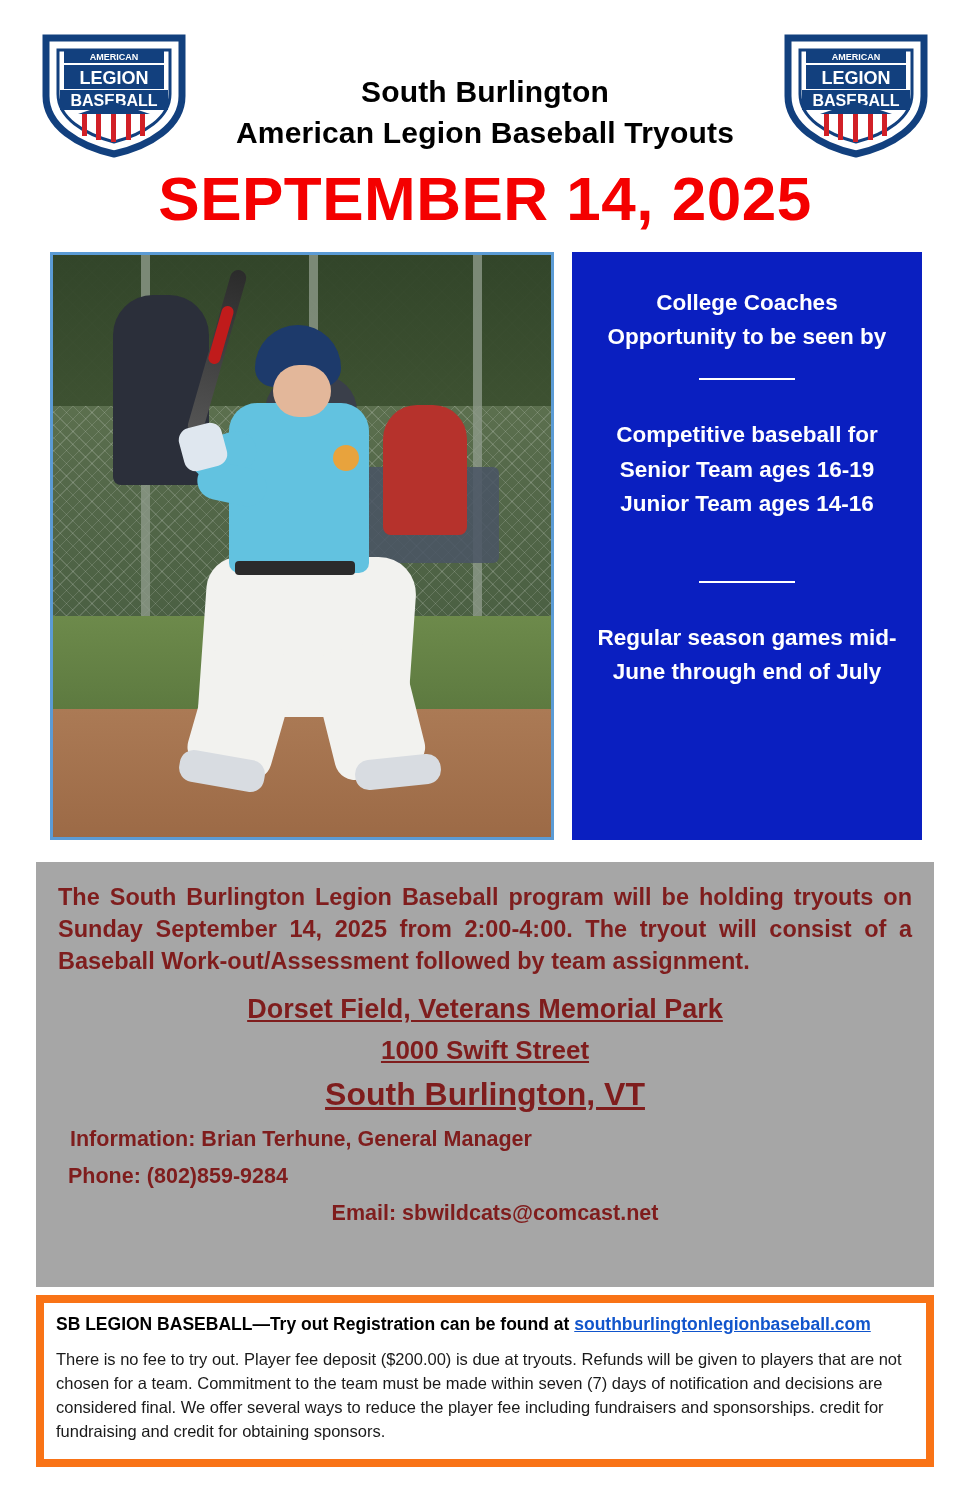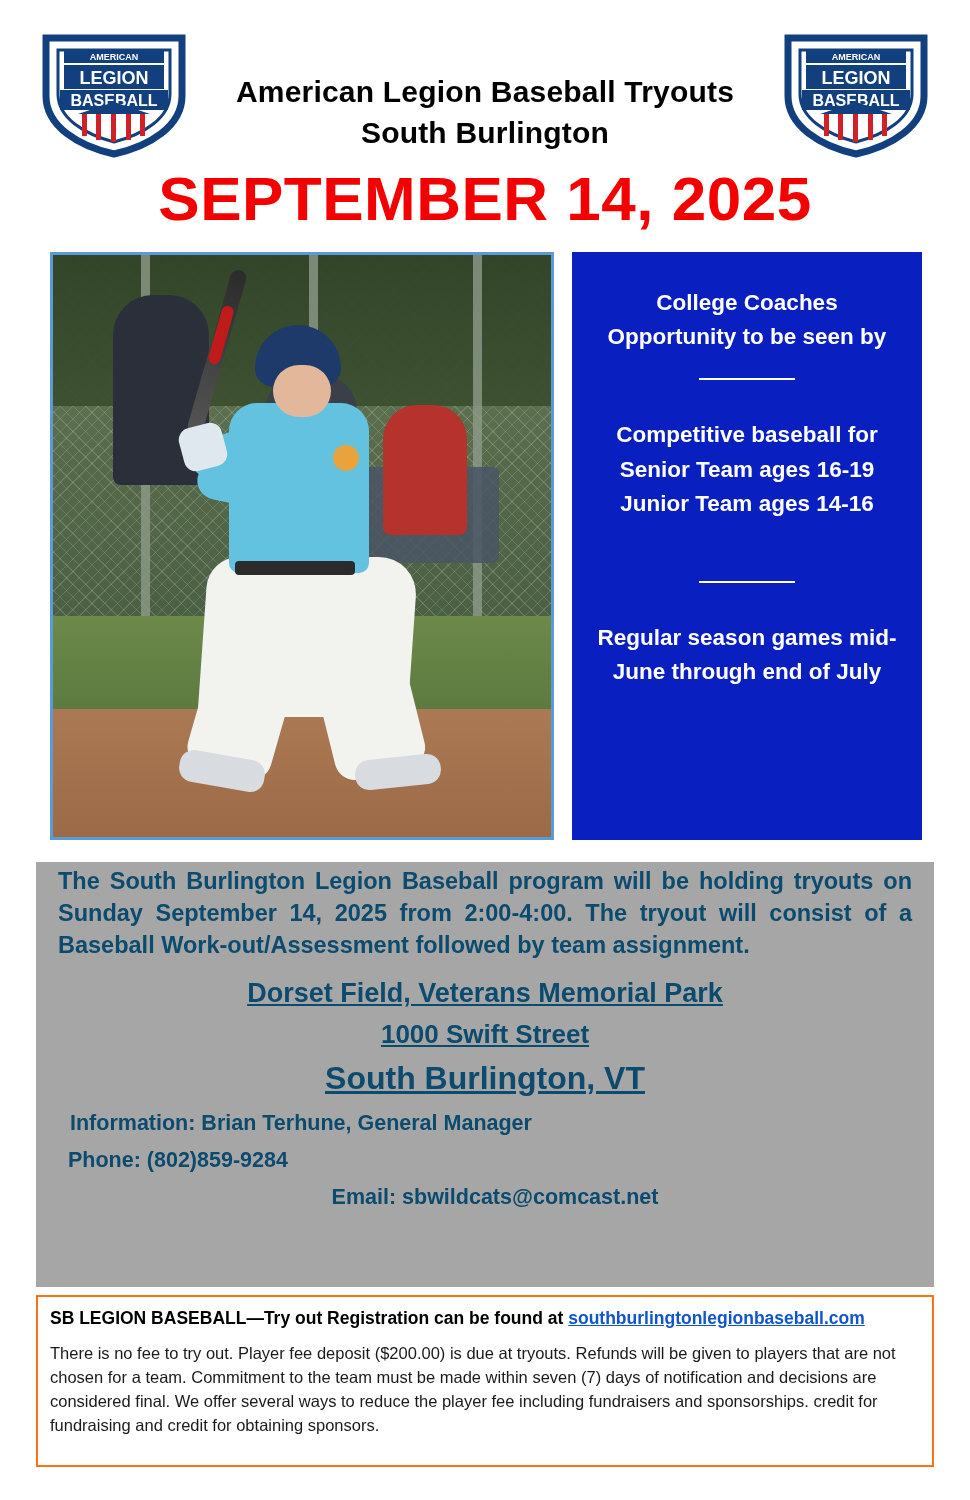--- a/index.html
+++ b/index.html
@@ -179,23 +179,23 @@
   .bb-gap-2 { height: 36px; }
 
   
   .greybox {
     position: absolute;
     left: 36px;
     right: 36px;
     top: 862px;
     height: 425px;
     background: #a6a6a6;
-    color: #0c4a6e;
-    box-sizing: border-box;
-    padding: 4px 22px 10px 22px;
+    color: #7f1d1d;
+    box-sizing: border-box;
+    padding: 20px 22px 10px 22px;
   }
   .grey-para {
     font-size: 23.5px;
     font-weight: bold;
     line-height: 1.36;
     text-align: justify;
     margin: 0 0 16px 0;
   }
   .grey-center {
     text-align: center;
@@ -210,21 +210,21 @@
   .phone-line { font-size: 21.5px; font-weight: bold; margin: 12px 0 0 0; text-align: left; padding-left: 10px; }
   .email-line { font-size: 21.5px; font-weight: bold; margin: 12px 0 0 0; text-align: center; padding-left: 20px; }
 
   
   .regbox {
     position: absolute;
     left: 36px;
     right: 36px;
     top: 1295px;
     height: 172px;
-    border: 2px solid #f97316;
+    border: 8px solid #f97316;
     box-sizing: border-box;
     padding: 10px 12px;
     background: #fff;
   }
   .reg-head {
     font-size: 17.5px;
     font-weight: bold;
     margin: 0 0 12px 0;
     line-height: 1.3;
   }
@@ -287,22 +287,22 @@
             <rect x="73" y="84" width="5" height="28"></rect>
             <rect x="88" y="84" width="5" height="26"></rect>
             <rect x="102" y="84" width="5" height="22"></rect>
             <path d="M40 84 L76 72 L112 84 Z" fill="#12407e"></path>
           </g>
         </svg>
       </div>
     </div>
 
     <div class="title-block">
+      <div class="title-line">South Burlington</div>
       <div class="title-line">American Legion Baseball Tryouts</div>
-      <div class="title-line">South Burlington</div>
     </div>
 
     <div class="date-line">SEPTEMBER 14, 2025</div>
   </div>
 
   <div class="mid">
 
     <div class="photo">
       <div class="photo-inner">
         <div class="sky-fence"></div>

